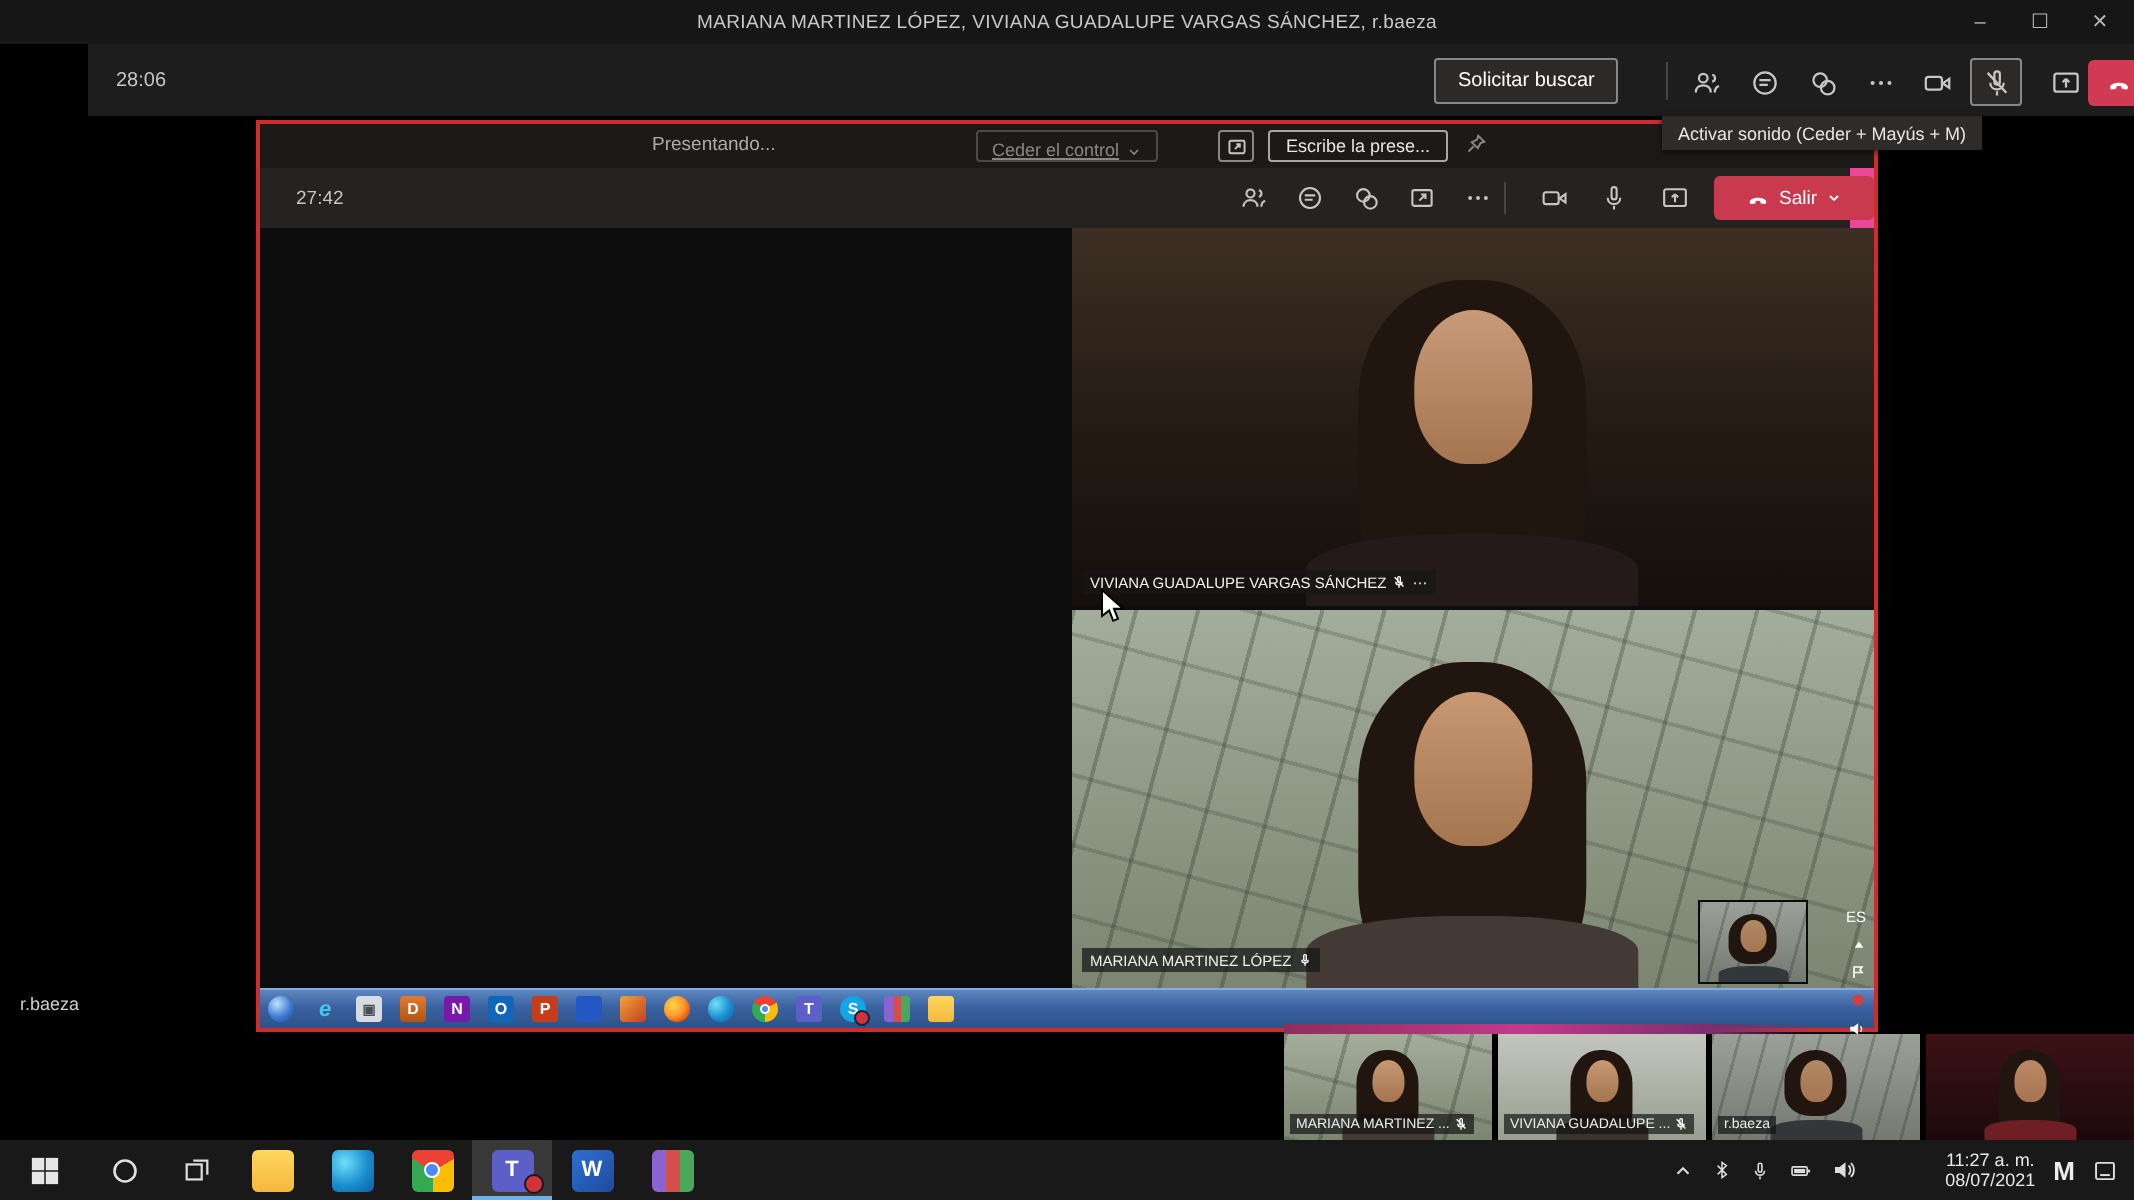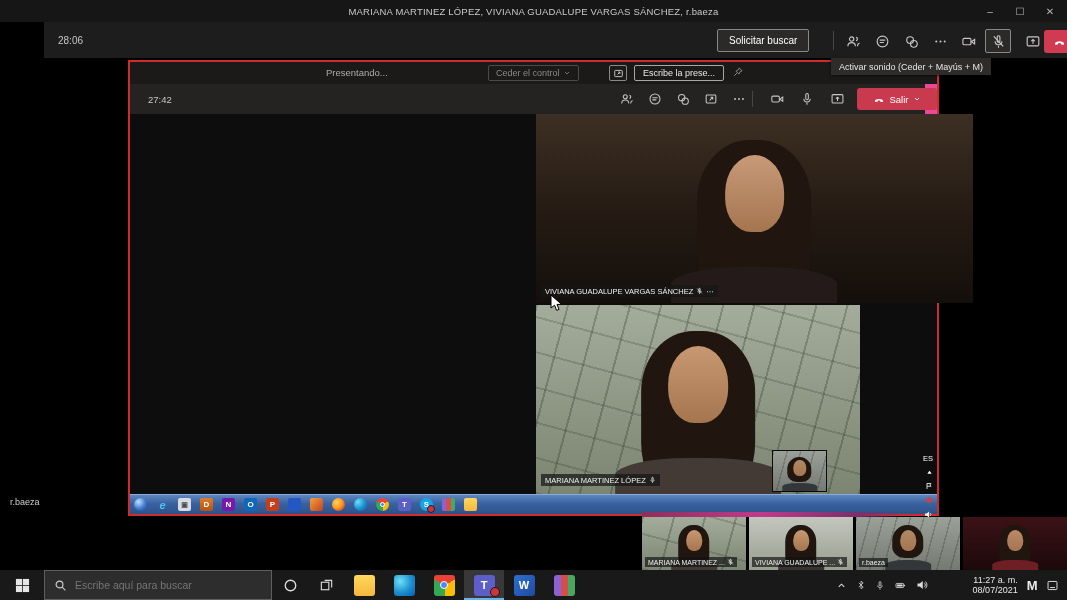--- a/index.html
+++ b/index.html
@@ -26,40 +26,40 @@
   .tooltip{position:absolute;left:831px;top:58px;height:17px;background:#2d2c2b;color:#e8e6e3;font-size:9px;
            display:flex;align-items:center;padding:0 8px;z-index:40;box-shadow:0 1px 3px rgba(0,0,0,.6);}
   .stage-label{position:absolute;left:10px;top:497px;color:#cfcfcf;font-size:9px;}
 
   
   .shared{position:absolute;left:128px;top:60px;width:811px;height:456px;border:2px solid #cf2d2d;
           background:#ec4899;box-sizing:border-box;z-index:5;}
   .share-bar{position:absolute;top:0;left:0;right:0;height:22px;background:#1b1a19;}
   .presenting{position:absolute;left:196px;top:5px;font-size:9.5px;color:#adabaa;}
   .cede-btn{position:absolute;left:358px;top:3px;height:16px;padding:0 7px;border:1px solid #4c4a48;color:#8a8886;
-            font-size:9px;background:transparent;display:flex;align-items:center;gap:3px;border-radius:2px;font-family:inherit;}
+            font-size:9px;background:transparent;display:flex;align-items:flex-end;gap:3px;border-radius:2px;font-family:inherit;text-decoration:underline;}
   .traybox-btn{position:absolute;left:479px;top:3px;width:18px;height:16px;border:1px solid #8a8886;border-radius:2px;
                background:transparent;display:flex;align-items:center;justify-content:center;color:#c8c6c4;padding:0;}
   .stop-btn{position:absolute;left:504px;top:3px;height:16px;padding:0 8px;border:1px solid #a9a7a5;color:#e8e6e3;
             font-size:9px;background:transparent;border-radius:2px;font-family:inherit;}
   .pin-btn{position:absolute;left:602px;top:4px;background:none;border:none;color:#8a8886;padding:0;}
 
   .inner-toolbar{position:absolute;top:22px;left:0;right:12px;height:30px;background:#242322;}
   .i-timer{position:absolute;left:18px;top:10px;font-size:9.5px;color:#c8c6c4;}
   .iib{position:absolute;top:4px;width:22px;height:22px;display:flex;align-items:center;justify-content:center;color:#c8c6c4;background:none;border:none;padding:0;}
   .ivdiv{position:absolute;left:622px;top:7px;width:1px;height:16px;background:#484644;}
   .i-salir{position:absolute;left:727px;top:4px;width:80px;height:22px;background:#c93a4e;border:none;border-radius:3px;
            display:flex;align-items:center;justify-content:center;gap:4px;color:#fff;font-size:9.5px;font-family:inherit;}
 
   
   .video-grid{position:absolute;top:52px;left:0;right:0;bottom:20px;background:#0d0d0d;}
   .tile{position:absolute;overflow:hidden;background:#181818;}
   .tile-main{left:0;top:0;width:404px;bottom:0;}
-  .tile-top{left:406px;top:0;width:401px;height:189px;padding-left:36px;}
-  .tile-bottom{left:406px;top:191px;width:324px;bottom:0;}
+  .tile-top{left:406px;top:0;width:401px;height:189px;}
+  .tile-bottom{left:406px;top:191px;width:401px;bottom:0;}
   .name-tag{position:absolute;left:5px;display:flex;align-items:center;gap:3px;background:rgba(22,22,22,.72);
             color:#f0f0f0;font-size:7.5px;padding:1.5px 4px;white-space:nowrap;z-index:3;}
   .tile-main .name-tag{bottom:14px;}
   .tile-top .name-tag{bottom:6px;}
   .tile-bottom .name-tag{bottom:8px;}
   .pip-thumb{position:absolute;right:33px;bottom:2px;width:53px;height:40px;overflow:hidden;z-index:4;border:1px solid #0b0b0b;}
   .cursor{position:absolute;left:420px;top:180px;z-index:6;}
 
   
   .scene{position:absolute;inset:0;overflow:hidden;}
@@ -134,21 +134,21 @@
   .search-box{position:relative;width:228px;height:30px;background:#2d2d2d;border:1px solid #5f5f5f;
               box-sizing:border-box;display:flex;align-items:center;}
   .search-box svg{position:absolute;left:9px;}
   .search-box input{background:transparent;border:none;outline:none;color:#b9b9b9;font-size:10.5px;
                     padding-left:30px;width:185px;font-family:inherit;}
   .tb-ic{width:36px;height:30px;display:flex;align-items:center;justify-content:center;background:none;border:none;padding:0;color:#ddd;}
   .tb-apps{display:flex;align-items:center;}
   .app-slot{width:40px;height:30px;display:flex;align-items:center;justify-content:center;position:relative;}
   .app-slot.active{background:#383838;box-shadow:inset 0 -2px 0 #6cb2e8;}
   .tb-tray{margin-left:auto;display:flex;align-items:center;gap:9px;padding-right:8px;color:#ddd;}
-  .tray-clock{text-align:right;font-size:9px;line-height:10.5px;color:#e8e8e8;margin-left:36px;}
+  .tray-clock{text-align:center;font-size:9px;line-height:10.5px;color:#e8e8e8;margin-left:36px;}
   .m-logo{font-size:13px;font-weight:bold;color:#ececec;letter-spacing:-.5px;}
 </style>
 </head>
 <body>
 
 <div class="screen">
 
   <div class="titlebar">
     <div class="tb-title">MARIANA MARTINEZ LÓPEZ, VIVIANA GUADALUPE VARGAS SÁNCHEZ, r.baeza</div>
     <div class="tb-controls">
@@ -540,27 +540,20 @@
 
   <div class="taskbar">
     <button class="start-btn">
       <svg width="15" height="15" viewBox="0 0 16 16" fill="#e6e6e6">
           <rect x="1" y="1" width="6.6" height="6.6"></rect>
           <rect x="8.4" y="1" width="6.6" height="6.6"></rect>
           <rect x="1" y="8.4" width="6.6" height="6.6"></rect>
           <rect x="8.4" y="8.4" width="6.6" height="6.6"></rect>
         </svg>
     </button>
-    <div class="search-box">
-      <svg width="13" height="13" viewBox="0 0 16 16" fill="none" stroke="#cfcfcf" stroke-width="1.4">
-          <circle cx="6.8" cy="6.8" r="4.2"></circle>
-          <path d="m10 10 4 4"></path>
-        </svg>
-      <input readonly="" placeholder="Escribe aquí para buscar" style="">
-    </div>
     <button class="tb-ic">
       <svg width="15" height="15" viewBox="0 0 16 16" fill="none" stroke="#e0e0e0" stroke-width="1.4">
           <circle cx="8" cy="8" r="5.6"></circle>
         </svg>
     </button>
     <button class="tb-ic">
       <svg width="15" height="15" viewBox="0 0 16 16" fill="none" stroke="#ddd" stroke-width="1.2">
           <rect x="2.5" y="4.5" width="8" height="8"></rect>
           <path d="M6 2.5h7.5V10"></path>
         </svg>

